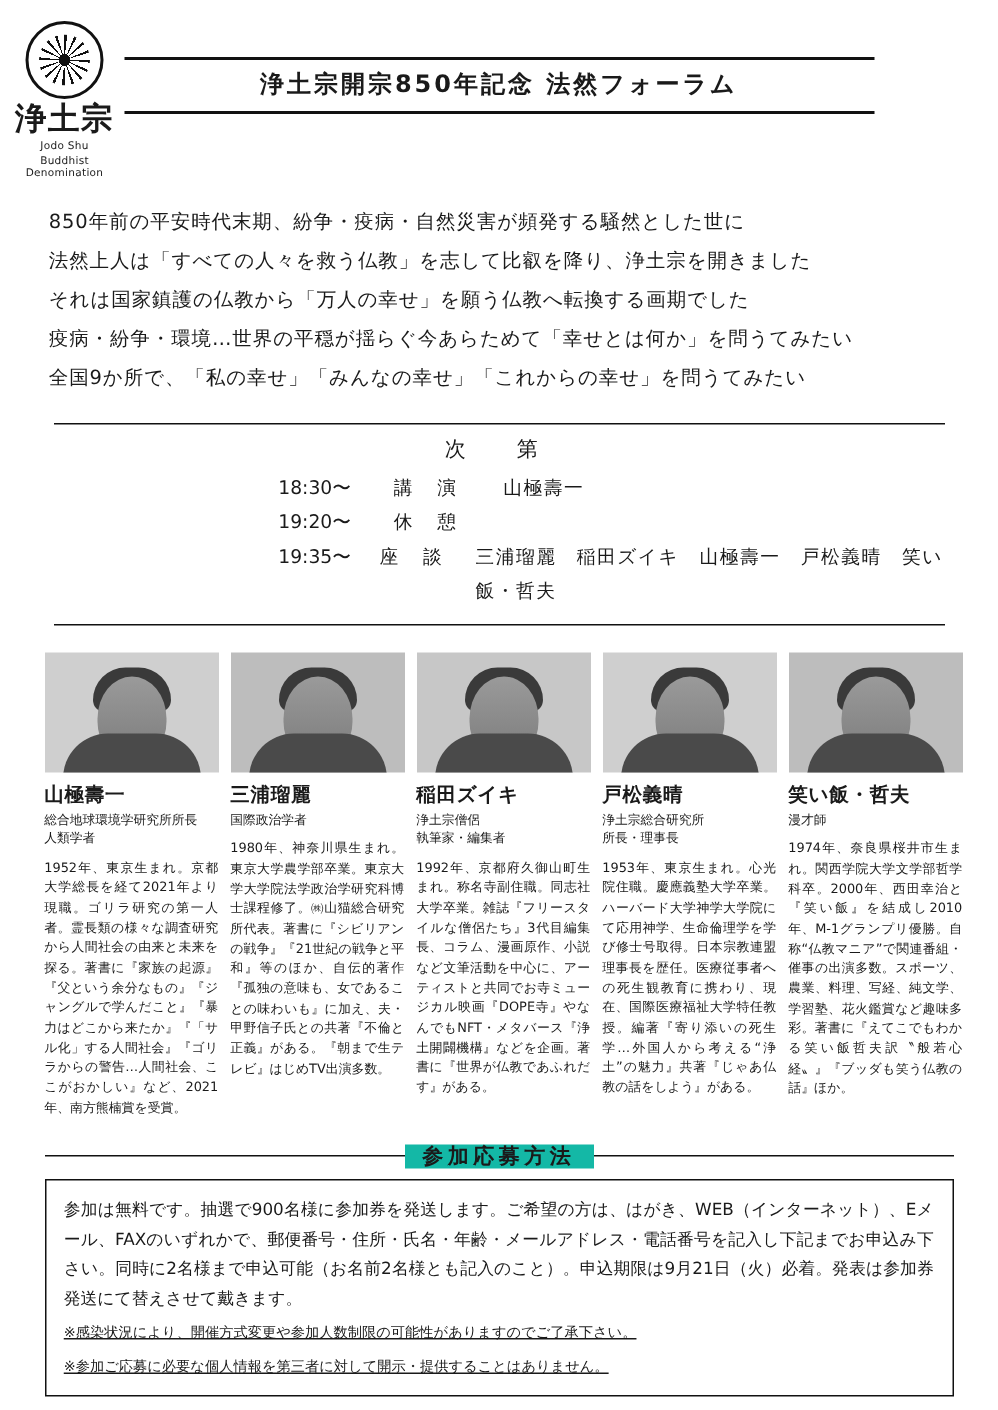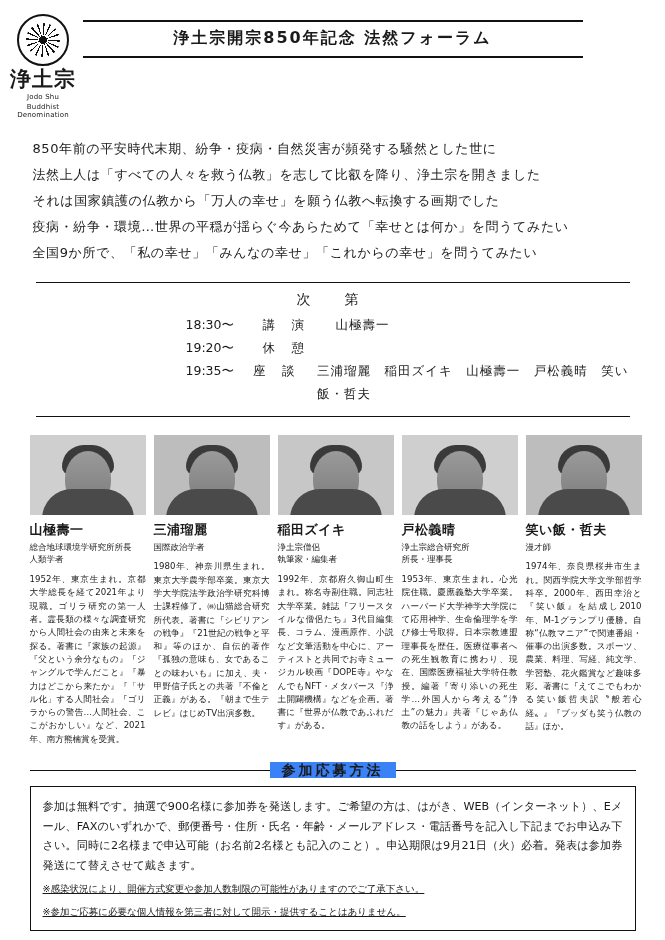--- a/index.html
+++ b/index.html
@@ -30,21 +30,21 @@
     content:""; position:absolute; left:50%; top:50%;
     width: 34px; height: 34px; transform: translate(-50%,-50%);
     border-radius: 50%;
     background:
       radial-gradient(circle at 50% 50%, #111 0 4px, transparent 4px),
       repeating-conic-gradient(#111 0deg 6deg, #fff 6deg 22.5deg);
   }
   .logo-title { font-size: 21px; font-weight: bold; letter-spacing: 1px; line-height: 1.1; }
   .logo-sub { font-size: 7px; letter-spacing: .2px; margin-top: 2px; }
 
-  .title-block { padding-top: 20px; text-align: center; }
+  .title-block { padding-top: 38px; text-align: center; }
   .rule-title {
     width: 500px; margin: 0 auto; position: relative;
     border-top: 2px solid #111; border-bottom: 2px solid #111;
     padding: 6px 0 7px 0;
   }
   .rule-title .t {
     font-size: 16px; font-weight: bold; letter-spacing: 2px;
   }
   .maintitle {
     margin-top: 12px; font-size: 40px; font-weight: bold; letter-spacing: 3px;
@@ -96,21 +96,21 @@
   .sp-photo.bg-c { background: #c7c7c7; }
   .sp-name { font-size: 13px; font-weight: bold; margin-top: 6px; letter-spacing: .5px; }
   .sp-role { font-size: 8.5px; line-height: 1.5; margin-top: 2px; }
   .sp-bio { font-size: 8.6px; line-height: 1.55; margin-top: 7px; text-align: justify; }
 
   
   .apply { margin: 14px auto 0 auto; width: 606px; }
   .apply-head {
     text-align: center; position: relative; margin-bottom: 6px;
   }
-  .apply-head span { font-size: 14px; font-weight: bold; letter-spacing: 3px; background:#3b82f6; padding: 0 12px; position: relative; z-index:1;}
+  .apply-head span { font-size: 14px; font-weight: bold; letter-spacing: 3px; background:#14b8a6; padding: 0 12px; position: relative; z-index:1;}
   .apply-head::before {
     content:""; position:absolute; left:0; right:0; top:50%; border-top: 1px solid #111;
   }
   .apply-body {
     border: 1px solid #111; padding: 10px 12px 10px 12px; font-size: 11.2px; line-height: 1.75;
   }
   .apply-body p { margin: 0; text-align: justify; }
   .apply-note { font-size: 9.5px; line-height: 1.7; margin-top: 6px; text-decoration: underline; }
 </style>
 </head>

